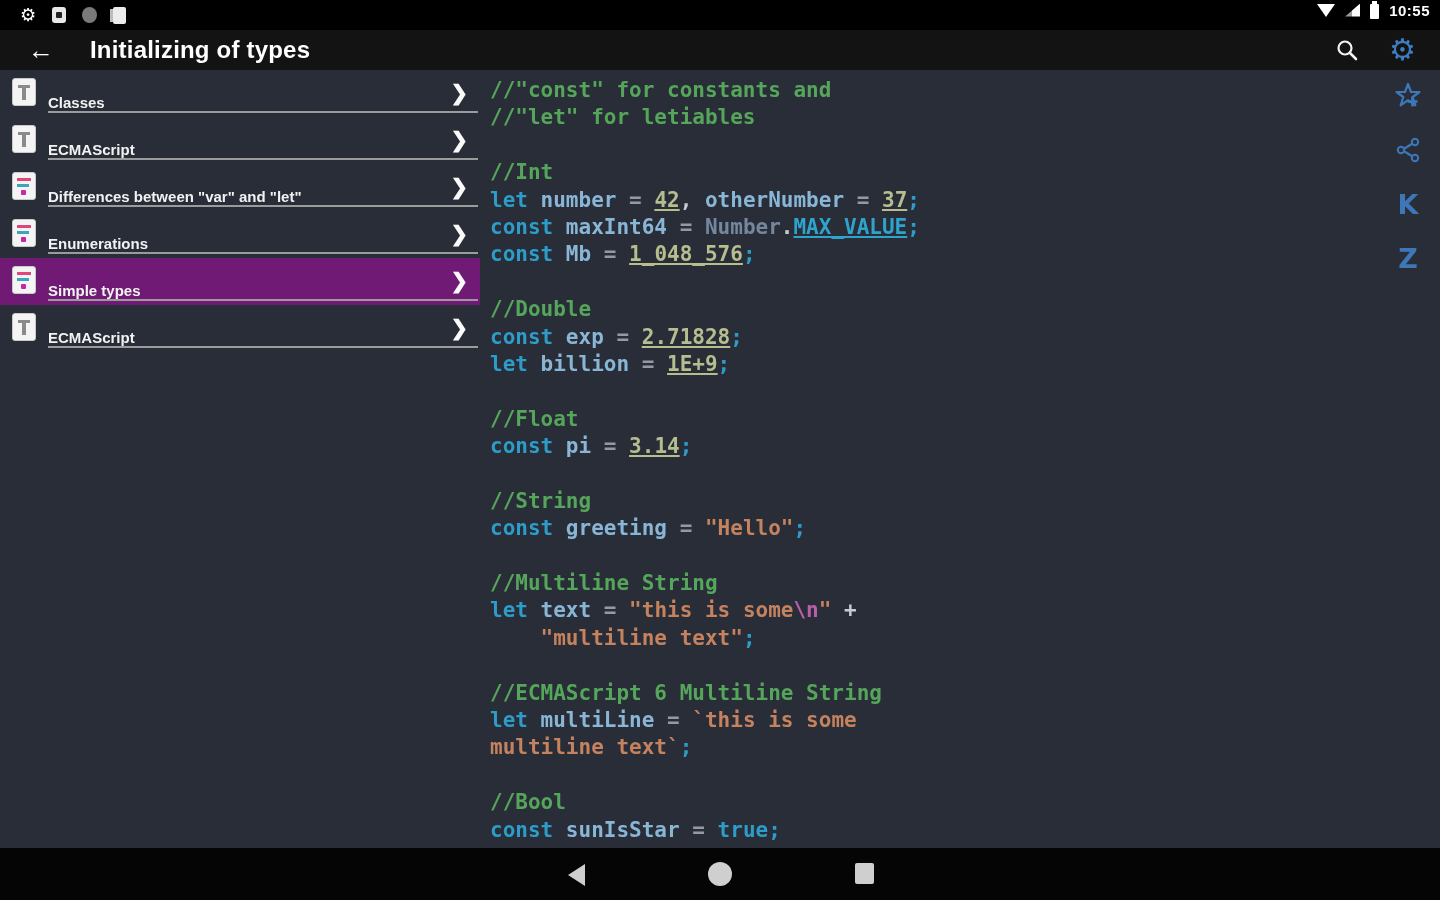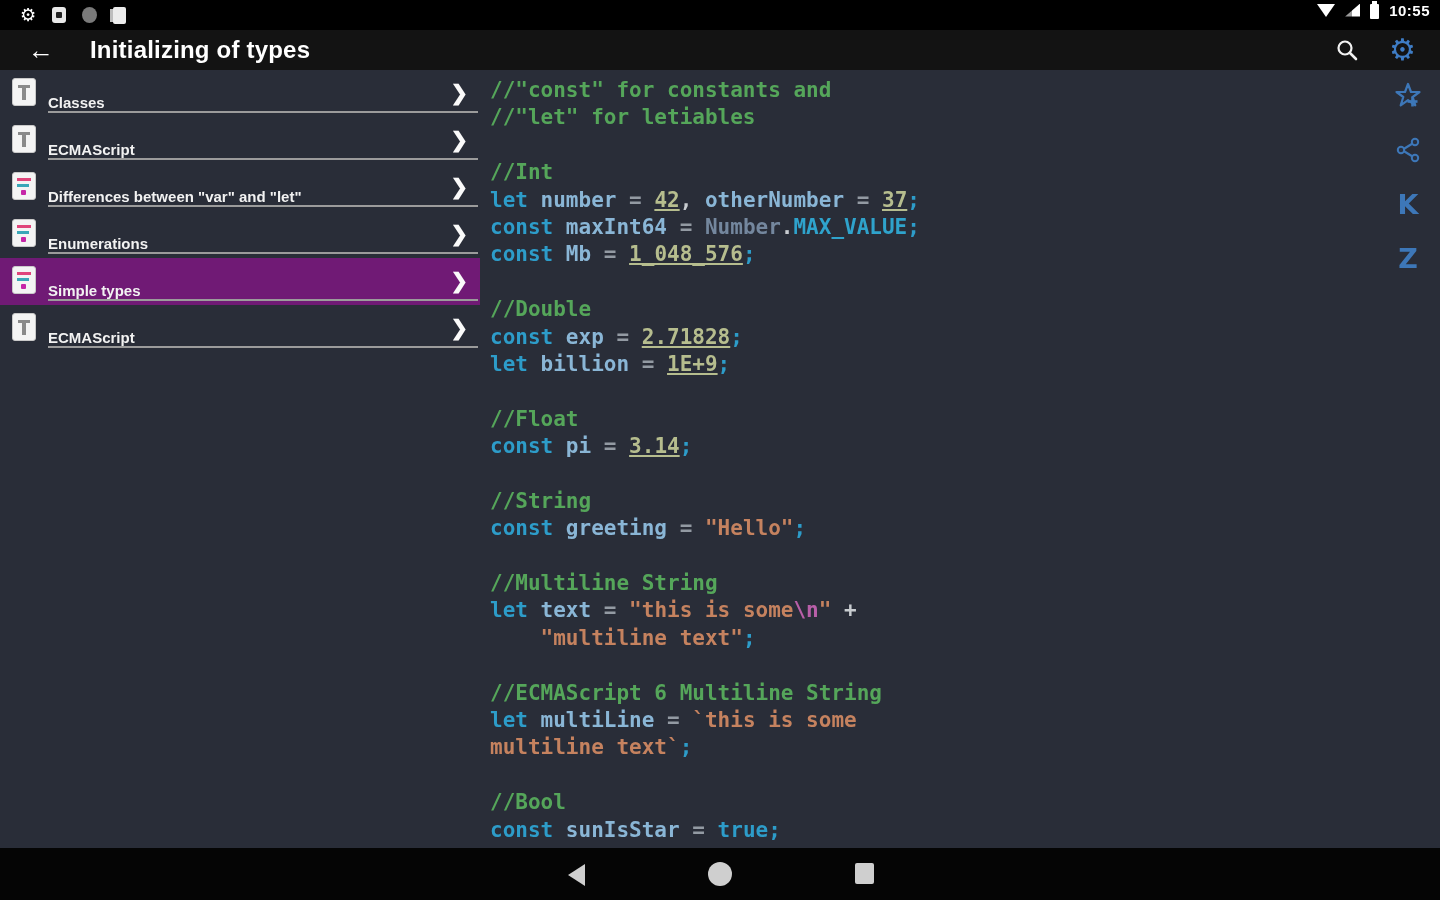--- a/index.html
+++ b/index.html
@@ -57,21 +57,21 @@
         font-family:"DejaVu Sans Mono",monospace;font-size:21px;font-weight:bold;
         line-height:27.4px;white-space:pre;}
   .code-line{height:27.4px;}
   .tok-cmt{color:#55a65a;}
   .tok-kw{color:#2d9cc9;}
   .tok-var{color:#8ab6d6;}
   .tok-num{color:#b6bd8e;text-decoration:underline;}
   .tok-str{color:#c5825f;}
   .tok-esc{color:#b85fa8;}
   .tok-cls{color:#74879e;}
-  .tok-prop{color:#2fa3cc;}
+  .tok-prop{color:#2fa3cc;text-decoration:underline;}
   .tok-op{color:#939aa3;}
   .tok-pln{color:#c8ccd0;}
 
   
   .action-rail{position:absolute;right:12px;top:80px;width:40px;display:flex;flex-direction:column;
                align-items:center;gap:22px;}
   .action-rail .act{width:32px;height:32px;display:flex;align-items:center;justify-content:center;cursor:pointer;}
   .act-letter{color:#3d77b8;font-size:27px;font-weight:bold;font-family:"DejaVu Sans",sans-serif;}
 
   

